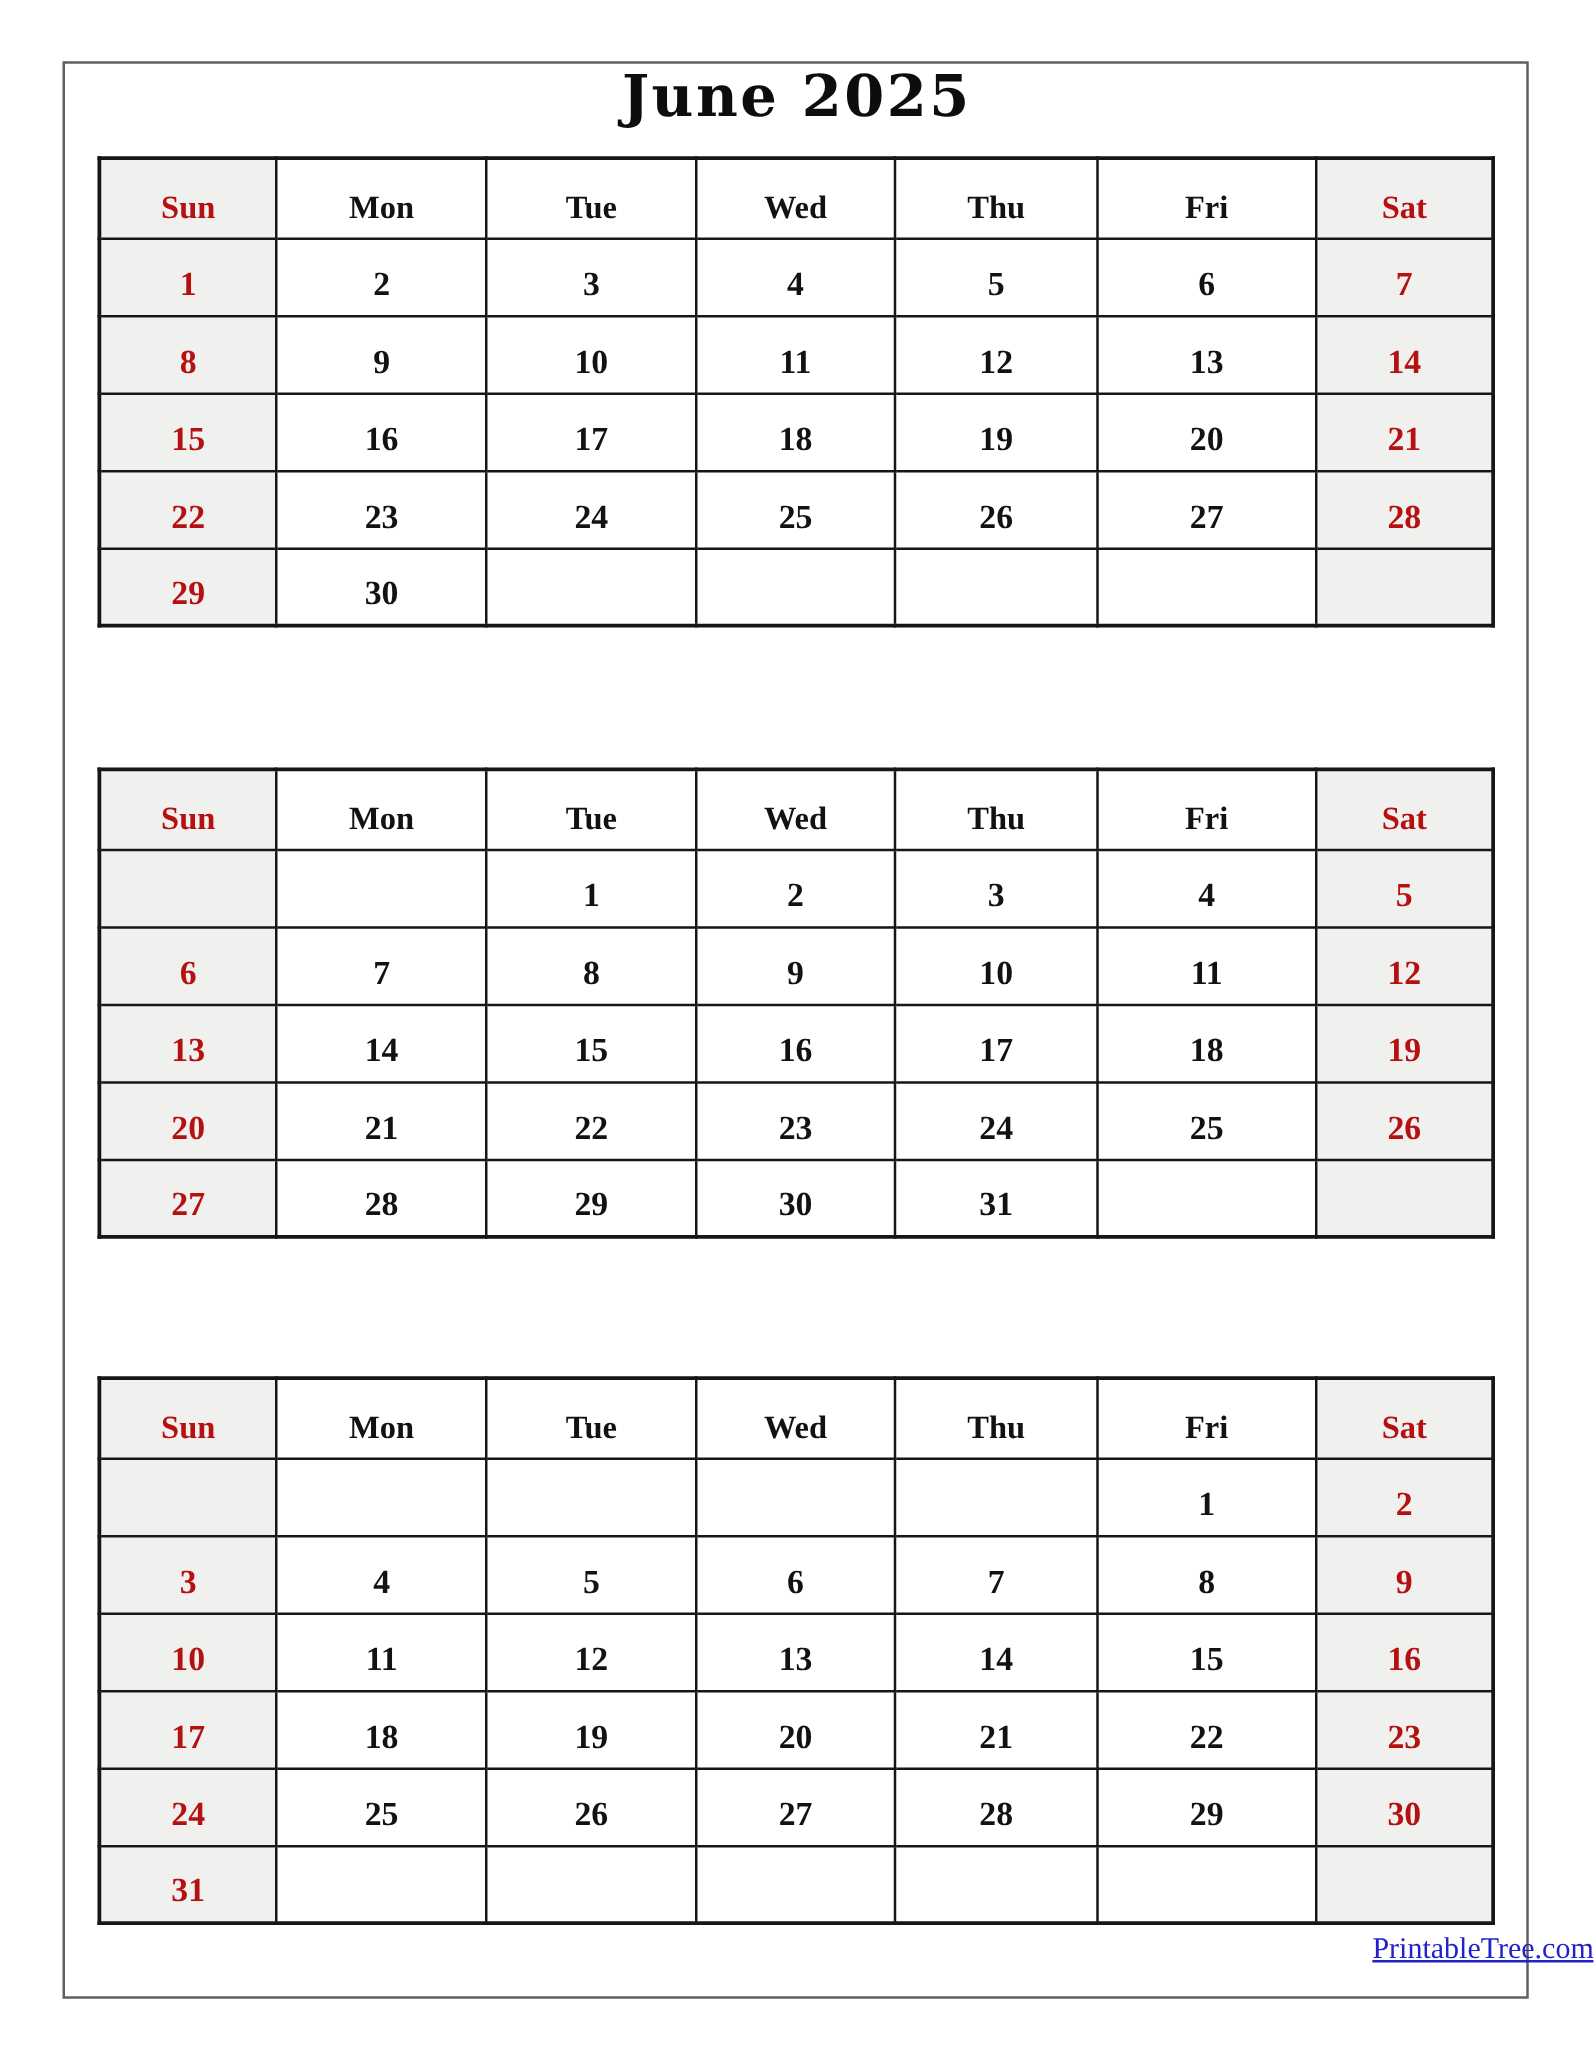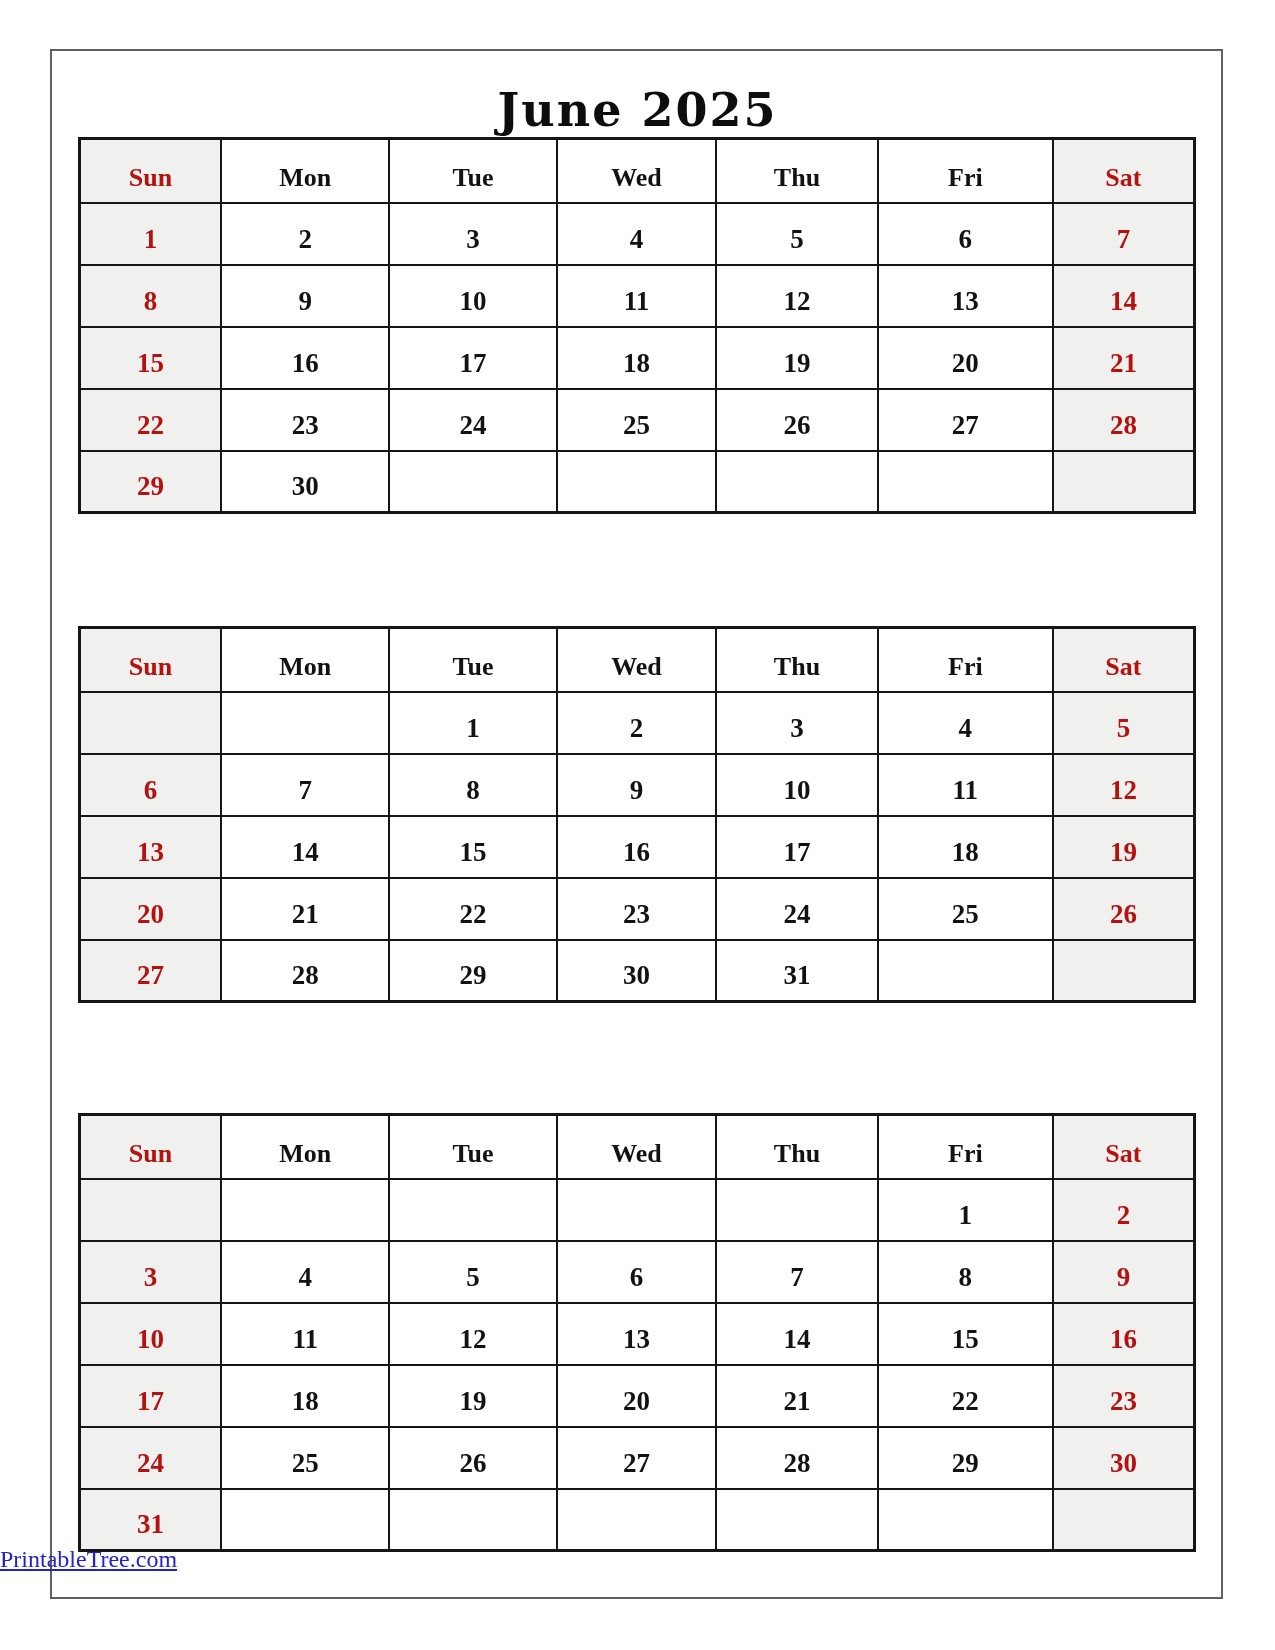--- a/index.html
+++ b/index.html
@@ -29,28 +29,27 @@
     left:0;width:100%;
     margin:0;
     text-align:center;
     font-family:"DejaVu Serif",serif;
     font-weight:bold;
     font-size:46px;
     letter-spacing:2px;
     color:#0d0d0d;
     line-height:1.1;
   }
-  #june-title{top:52px;margin-top:33px;}
+  #june-title{top:52px;}
   #july-title{top:544px;}
   #august-title{top:1036px;}
   .table-slot{
     position:absolute;
     left:78px;
     width:1118px;
-    margin-top:12px;
   }
   #june-slot{top:125px;}
   #july-slot{top:614px;}
   #august-slot{top:1101px;}
   table.cal{
     width:100%;
     border-collapse:collapse;
     border:3px solid var(--grid);
     table-layout:fixed;
   }
@@ -69,21 +68,21 @@
   table.cal tbody tr{height:62px;}
   table.cal th{font-size:26px;}
   table.cal td{font-size:27px;}
   table.cal th.weekend, table.cal td.weekend{
     background:var(--weekend-bg);
     color:var(--weekend-text);
   }
   .footer{
     position:absolute;
     top:1546px;left:0;width:100%;
-    text-align:left;
+    text-align:right;
   }
   .footer-link{
     font-family:"Liberation Serif",serif;
     font-size:24px;
     color:var(--link);
     text-decoration:underline;
     cursor:pointer;
   }
 </style>
 </head>

